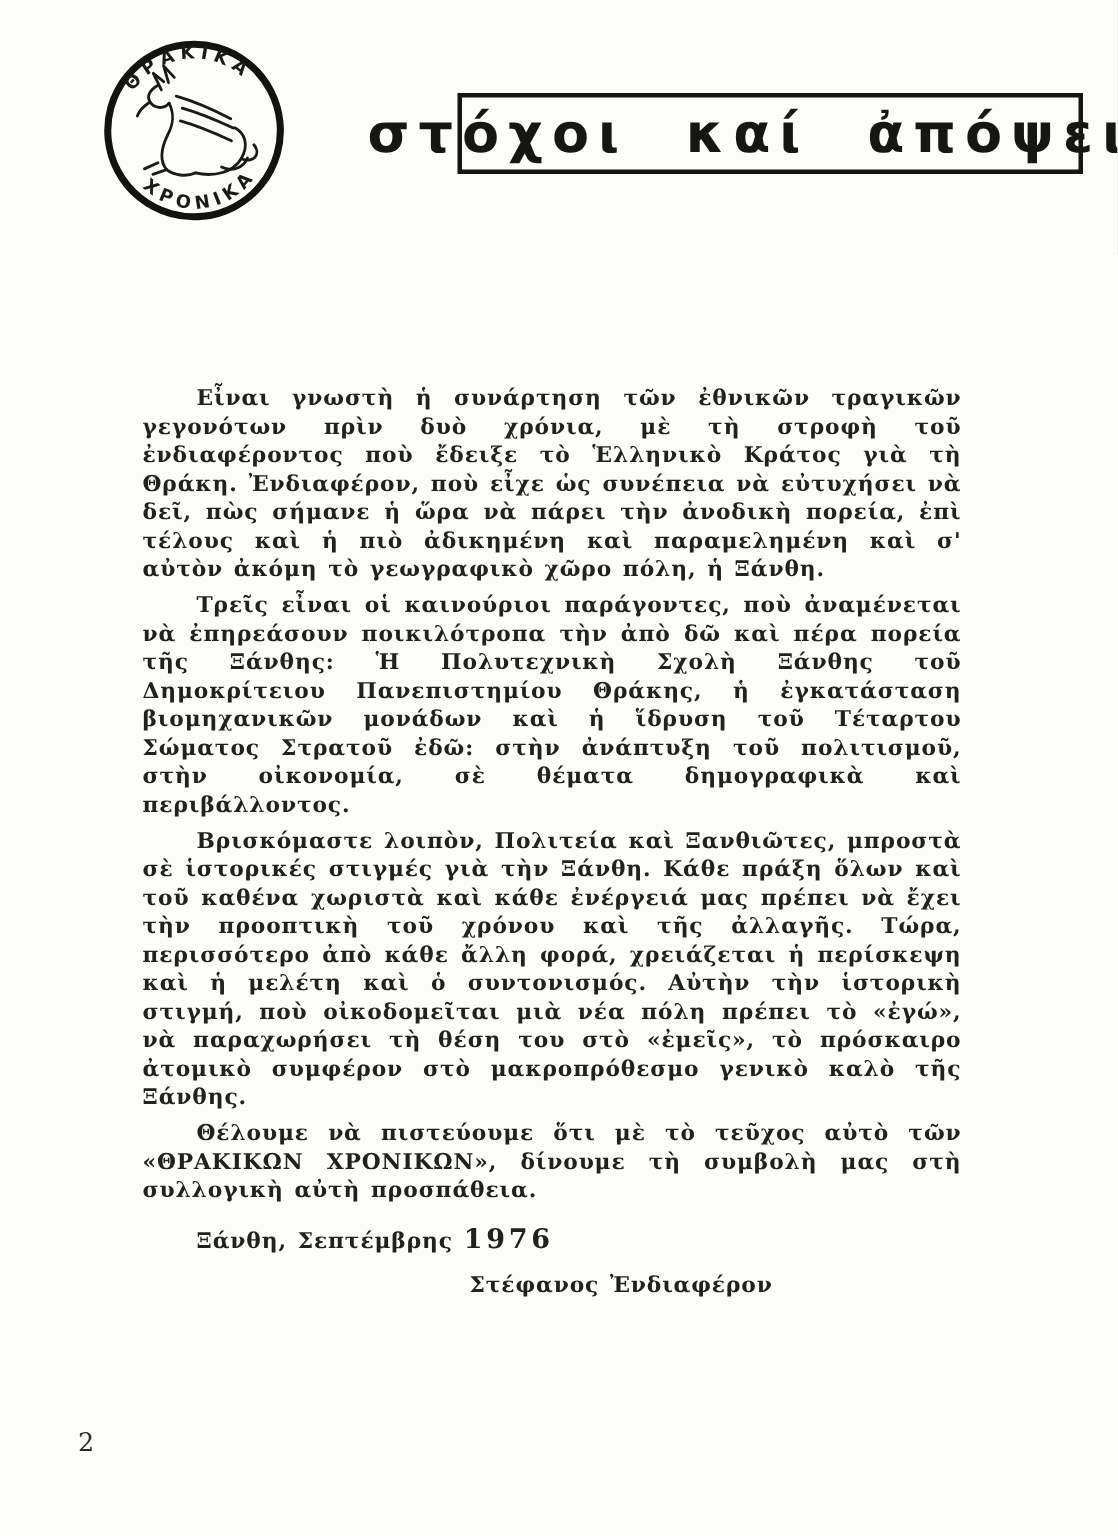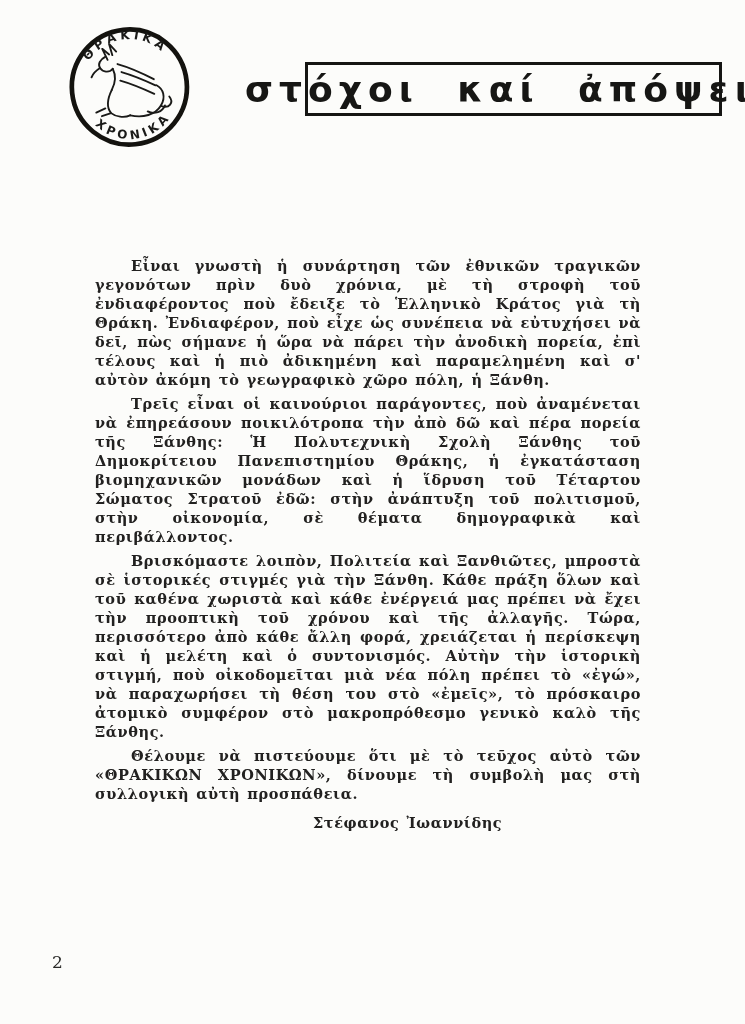--- a/index.html
+++ b/index.html
@@ -127,19 +127,20 @@
   <div class="title-box">
     <span class="title">στόχοι καί ἀπόψεις</span>
   </div>
 
   <div class="body-col">
     <p>Εἶναι γνωστὴ ἡ συνάρτηση τῶν ἐθνικῶν τραγικῶν γεγονότων πρὶν δυὸ χρόνια, μὲ τὴ στροφὴ τοῦ ἐνδιαφέροντος ποὺ ἔδειξε τὸ Ἑλληνικὸ Κράτος γιὰ τὴ Θράκη. Ἐνδιαφέρον, ποὺ εἶχε ὡς συνέπεια νὰ εὐτυχήσει νὰ δεῖ, πὼς σήμανε ἡ ὥρα νὰ πάρει τὴν ἀνοδικὴ πορεία, ἐπὶ τέλους καὶ ἡ πιὸ ἀδικημένη καὶ παραμελημένη καὶ σ' αὐτὸν ἀκόμη τὸ γεωγραφικὸ χῶρο πόλη, ἡ Ξάνθη.</p>
     <p>Τρεῖς εἶναι οἱ καινούριοι παράγοντες, ποὺ ἀναμένεται νὰ ἐπηρεάσουν ποικιλότροπα τὴν ἀπὸ δῶ καὶ πέρα πορεία τῆς Ξάνθης: Ἡ Πολυτεχνικὴ Σχολὴ Ξάνθης τοῦ Δημοκρίτειου Πανεπιστημίου Θράκης, ἡ ἐγκατάσταση βιομηχανικῶν μονάδων καὶ ἡ ἵδρυση τοῦ Τέταρτου Σώματος Στρατοῦ ἐδῶ: στὴν ἀνάπτυξη τοῦ πολιτισμοῦ, στὴν οἰκονομία, σὲ θέματα δημογραφικὰ καὶ περιβάλλοντος.</p>
     <p>Βρισκόμαστε λοιπὸν, Πολιτεία καὶ Ξανθιῶτες, μπροστὰ σὲ ἱστορικές στιγμές γιὰ τὴν Ξάνθη. Κάθε πράξη ὅλων καὶ τοῦ καθένα χωριστὰ καὶ κάθε ἐνέργειά μας πρέπει νὰ ἔχει τὴν προοπτικὴ τοῦ χρόνου καὶ τῆς ἀλλαγῆς. Τώρα, περισσότερο ἀπὸ κάθε ἄλλη φορά, χρειάζεται ἡ περίσκεψη καὶ ἡ μελέτη καὶ ὁ συντονισμός. Αὐτὴν τὴν ἱστορικὴ στιγμή, ποὺ οἰκοδομεῖται μιὰ νέα πόλη πρέπει τὸ «ἐγώ», νὰ παραχωρήσει τὴ θέση του στὸ «ἐμεῖς», τὸ πρόσκαιρο ἀτομικὸ συμφέρον στὸ μακροπρόθεσμο γενικὸ καλὸ τῆς Ξάνθης.</p>
     <p>Θέλουμε νὰ πιστεύουμε ὅτι μὲ τὸ τεῦχος αὐτὸ τῶν «ΘΡΑΚΙΚΩΝ ΧΡΟΝΙΚΩΝ», δίνουμε τὴ συμβολὴ μας στὴ συλλογικὴ αὐτὴ προσπάθεια.</p>
 
+    <p class="dateline"><span>Ξάνθη, Σεπτέμβρης </span><span class="year">1976</span></p>
 
-    <p class="signature">Στέφανος Ἰωαννίδης</p>
+    <p class="signature">Στέφανος Ἐνδιαφέρον</p>
   </div>
 
   <div class="page-number">2</div>
 
 </div>
 
 </body></html>

